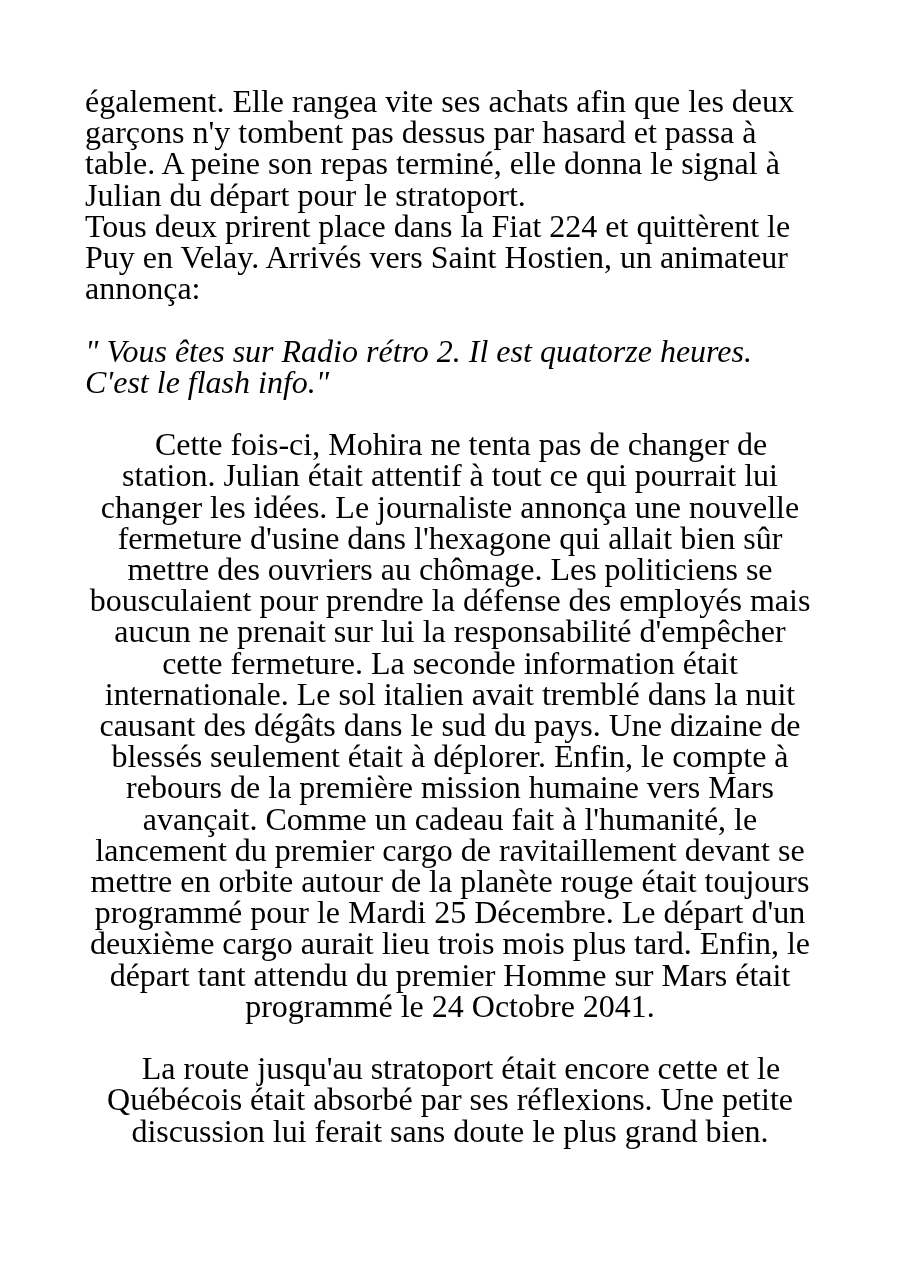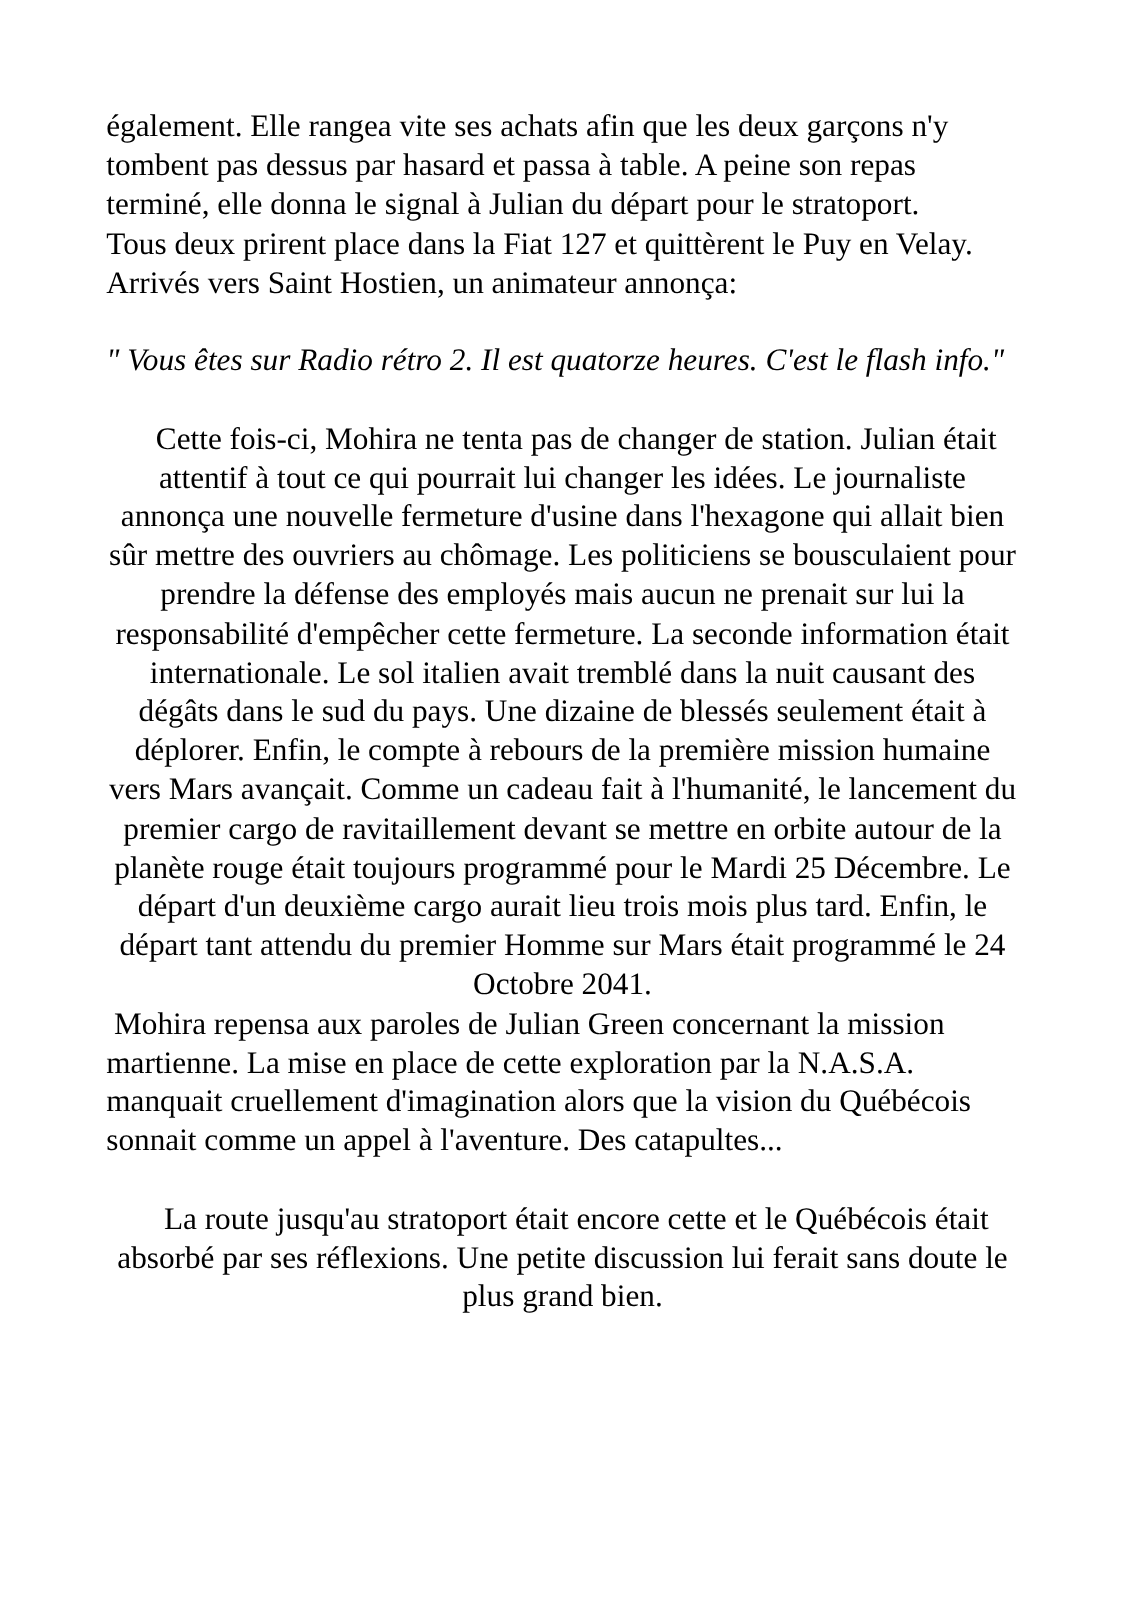--- a/index.html
+++ b/index.html
@@ -27,21 +27,21 @@
 
   .text-column {
     position: absolute;
     left: 85px;
     top: 86px;
     width: 730px;
   }
 
   .para {
     margin: 0;
-    font-size: 25px;
+    font-size: 32px;
     line-height: 31.2px;
     text-align: left;
     letter-spacing: 0px;
     word-spacing: 0px;
     white-space: pre-wrap;
   }
 
   
   .para.flush {
     text-indent: 0;
@@ -62,30 +62,29 @@
   }
 </style>
 </head>
 <body>
 
 <div class="page">
   <div class="text-column">
 
     <p class="para flush">également. Elle rangea vite ses achats afin que les deux garçons n'y tombent pas dessus par hasard et passa à table. A peine son repas terminé, elle donna le signal à Julian du départ pour le stratoport.</p>
 
-    <p class="para flush">Tous deux prirent place dans la Fiat 127 et quittèrent le Puy en Velay. Arrivés vers Saint Hostien, un animateur annonça:</p>
+    <p class="para flush">Tous deux prirent place dans la Fiat 224 et quittèrent le Puy en Velay. Arrivés vers Saint Hostien, un animateur annonça:</p>
 
     <div class="spacer-line"></div>
 
     <p class="para flush italic">" Vous êtes sur Radio rétro 2. Il est quatorze heures. C'est le flash info."</p>
 
     <div class="spacer-line"></div>
 
     <p class="para indent">Cette fois-ci, Mohira ne tenta pas de changer de station. Julian était attentif à tout ce qui pourrait lui changer les idées. Le journaliste annonça une nouvelle fermeture d'usine dans l'hexagone qui allait bien sûr mettre des ouvriers au chômage. Les politiciens se bousculaient pour prendre la défense des employés mais aucun ne prenait sur lui la responsabilité d'empêcher cette fermeture. La seconde information était internationale. Le sol italien avait tremblé dans la nuit causant des dégâts dans le sud du pays. Une dizaine de blessés seulement était à déplorer. Enfin, le compte à rebours de la première mission humaine vers Mars avançait. Comme un cadeau fait à l'humanité, le lancement du premier cargo de ravitaillement devant se mettre en orbite autour de la planète rouge était toujours programmé pour le Mardi 25 Décembre. Le départ d'un deuxième cargo aurait lieu trois mois plus tard. Enfin, le départ tant attendu du premier Homme sur Mars était programmé le 24 Octobre 2041.</p>
 
-    <p class="para flush"> Mohira repensa aux paroles de Julian Green concernant la mission martienne. La mise en place de cette exploration par la N.A.S.A. manquait cruellement d'imagination alors que la vision du Québécois sonnait comme un appel à l'aventure. Des catapultes...</p>
 
     <div class="spacer-line"></div>
 
     <p class="para indent">La route jusqu'au stratoport était encore cette et le Québécois était absorbé par ses réflexions. Une petite discussion lui ferait sans doute le plus grand bien.</p>
 
   </div>
 </div>
 
 </body></html>

